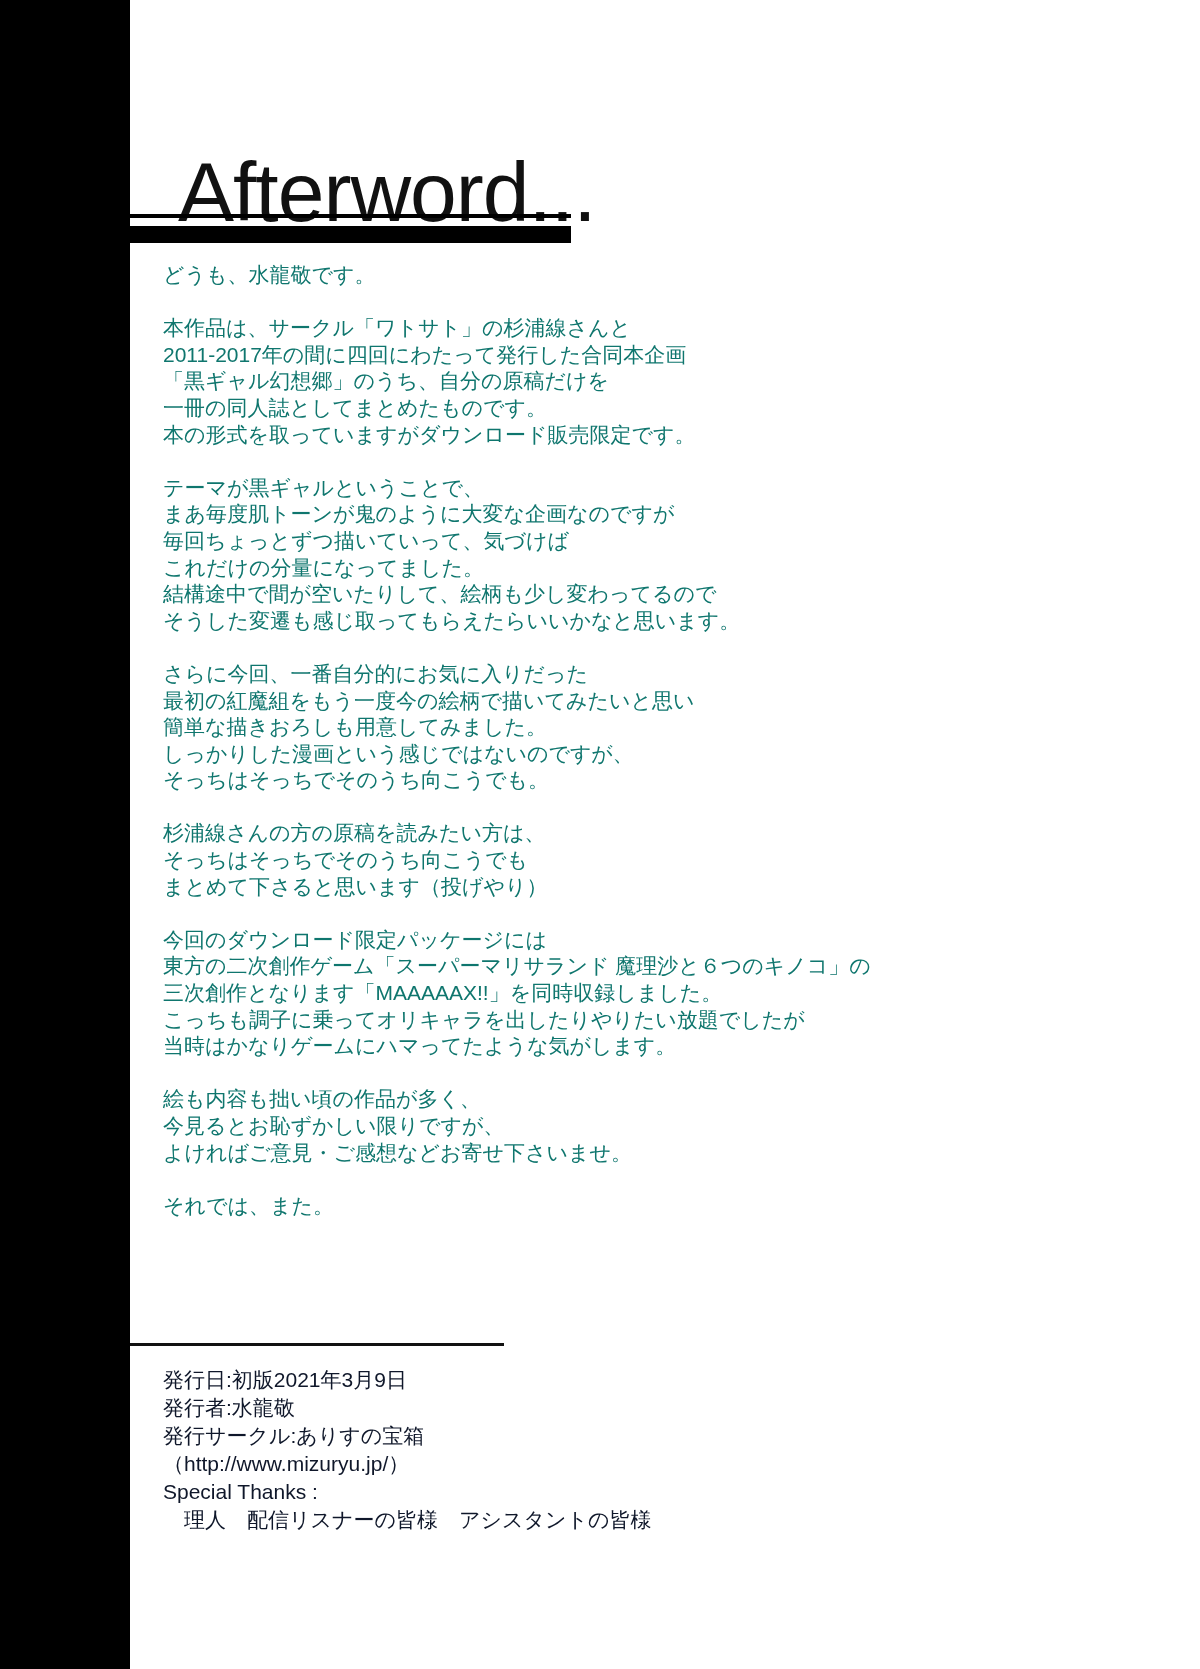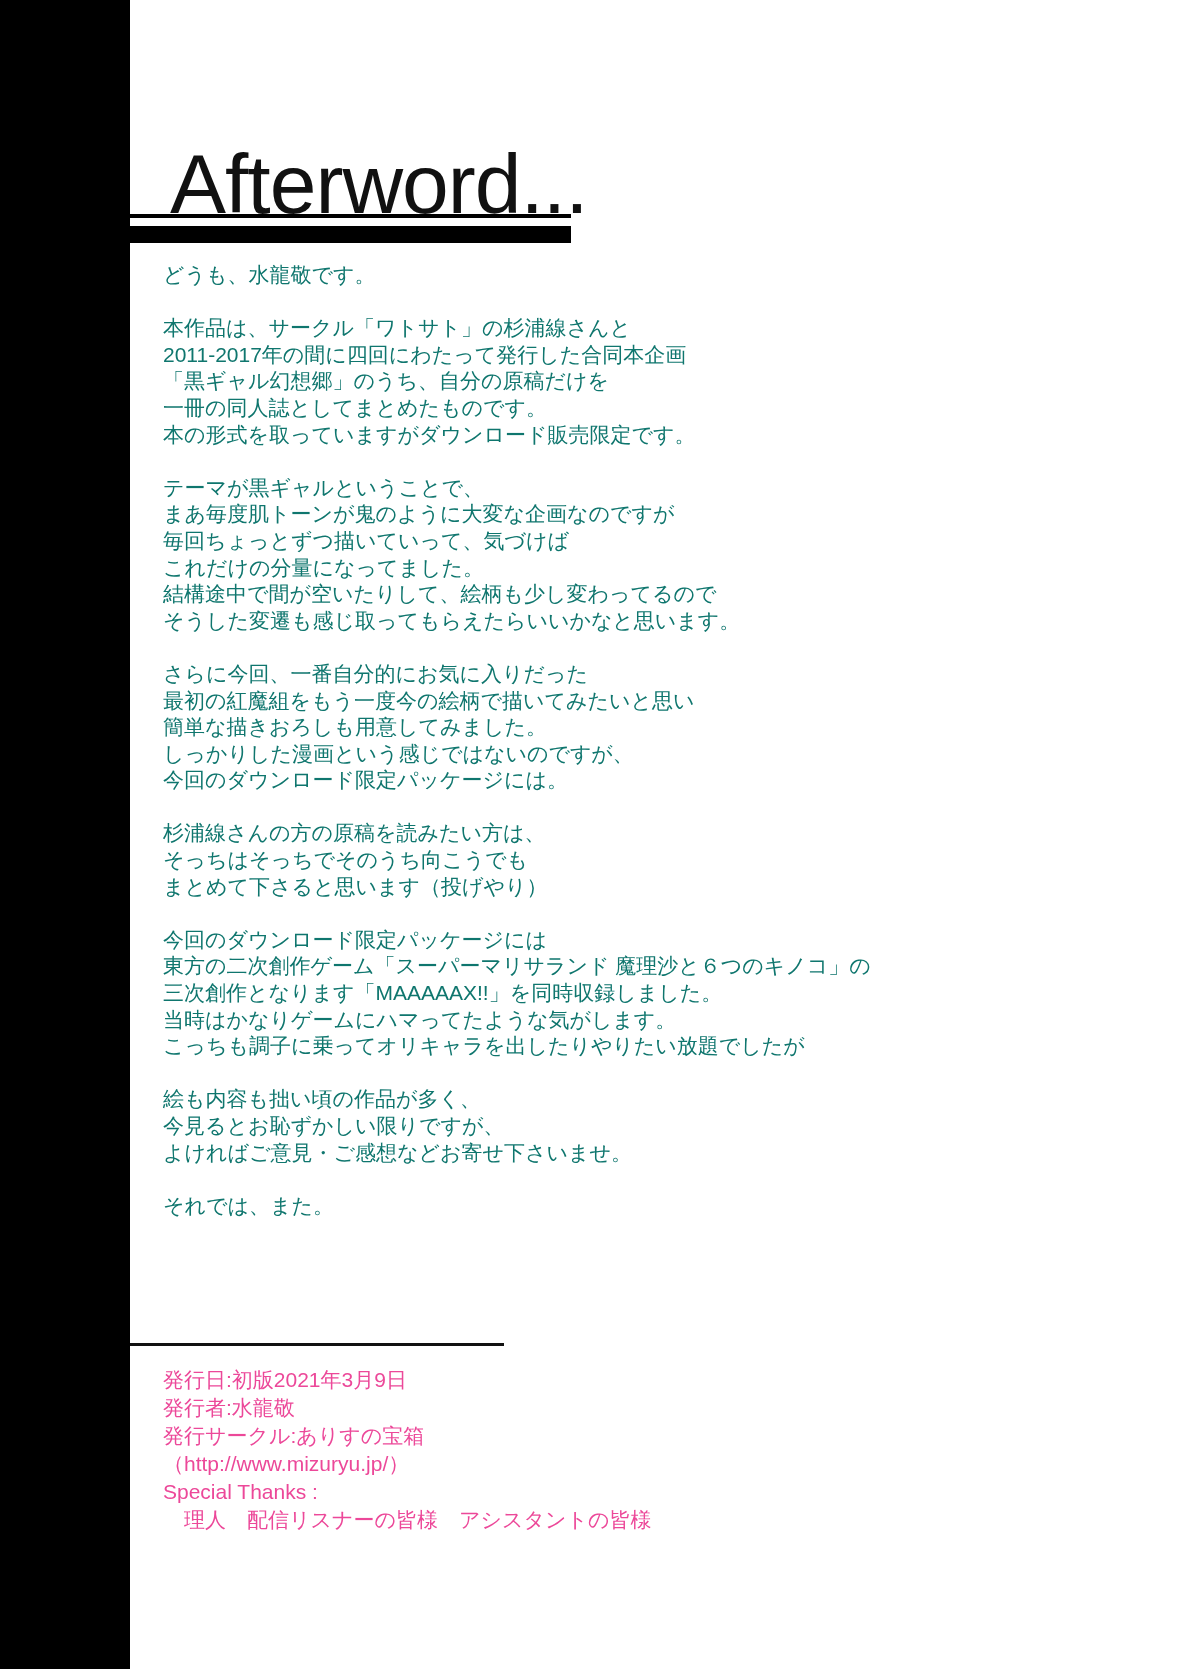--- a/index.html
+++ b/index.html
@@ -20,21 +20,21 @@
     left: 0;
     top: 0;
     width: 130px;
     height: 1669px;
     background: #000000;
   }
   .title {
     position: absolute;
     left: 162px;
     top: 134px;
-    margin: 8px;
+    margin: 16px;
     font-size: 84px;
     line-height: 84px;
     font-weight: 400;
     letter-spacing: -1px;
     color: #111111;
     white-space: nowrap;
   }
   .title-rule-thin {
     position: absolute;
     left: 130px;
@@ -72,21 +72,21 @@
     width: 374px;
     height: 3px;
     background: #111111;
   }
   .colophon {
     position: absolute;
     left: 163px;
     top: 1366px;
     width: 900px;
     font-size: 21px;
-    color: #ec4899;
+    color: #0f172a;
   }
   .colophon .line {
     min-height: 28px;
     line-height: 28px;
   }
 </style>
 </head>
 <body>
 
 <div class="page">
@@ -110,31 +110,31 @@
       <div class="line">まあ毎度肌トーンが鬼のように大変な企画なのですが</div>
       <div class="line">毎回ちょっとずつ描いていって、気づけば</div>
       <div class="line">これだけの分量になってました。</div>
       <div class="line">結構途中で間が空いたりして、絵柄も少し変わってるので</div>
       <div class="line">そうした変遷も感じ取ってもらえたらいいかなと思います。</div>
       <div class="line"></div>
       <div class="line">さらに今回、一番自分的にお気に入りだった</div>
       <div class="line">最初の紅魔組をもう一度今の絵柄で描いてみたいと思い</div>
       <div class="line">簡単な描きおろしも用意してみました。</div>
       <div class="line">しっかりした漫画という感じではないのですが、</div>
-      <div class="line">今回のダウンロード限定パッケージには。</div>
+      <div class="line">そっちはそっちでそのうち向こうでも。</div>
       <div class="line"></div>
       <div class="line">杉浦線さんの方の原稿を読みたい方は、</div>
       <div class="line">そっちはそっちでそのうち向こうでも</div>
       <div class="line">まとめて下さると思います（投げやり）</div>
       <div class="line"></div>
       <div class="line">今回のダウンロード限定パッケージには</div>
       <div class="line">東方の二次創作ゲーム「スーパーマリサランド 魔理沙と６つのキノコ」の</div>
       <div class="line">三次創作となります「MAAAAAX!!」を同時収録しました。</div>
+      <div class="line">こっちも調子に乗ってオリキャラを出したりやりたい放題でしたが</div>
       <div class="line">当時はかなりゲームにハマってたような気がします。</div>
-      <div class="line">こっちも調子に乗ってオリキャラを出したりやりたい放題でしたが</div>
       <div class="line"></div>
       <div class="line">絵も内容も拙い頃の作品が多く、</div>
       <div class="line">今見るとお恥ずかしい限りですが、</div>
       <div class="line">よければご意見・ご感想などお寄せ下さいませ。</div>
       <div class="line"></div>
       <div class="line">それでは、また。</div>
     </div>
 
   <div class="colophon-rule"></div>
 

